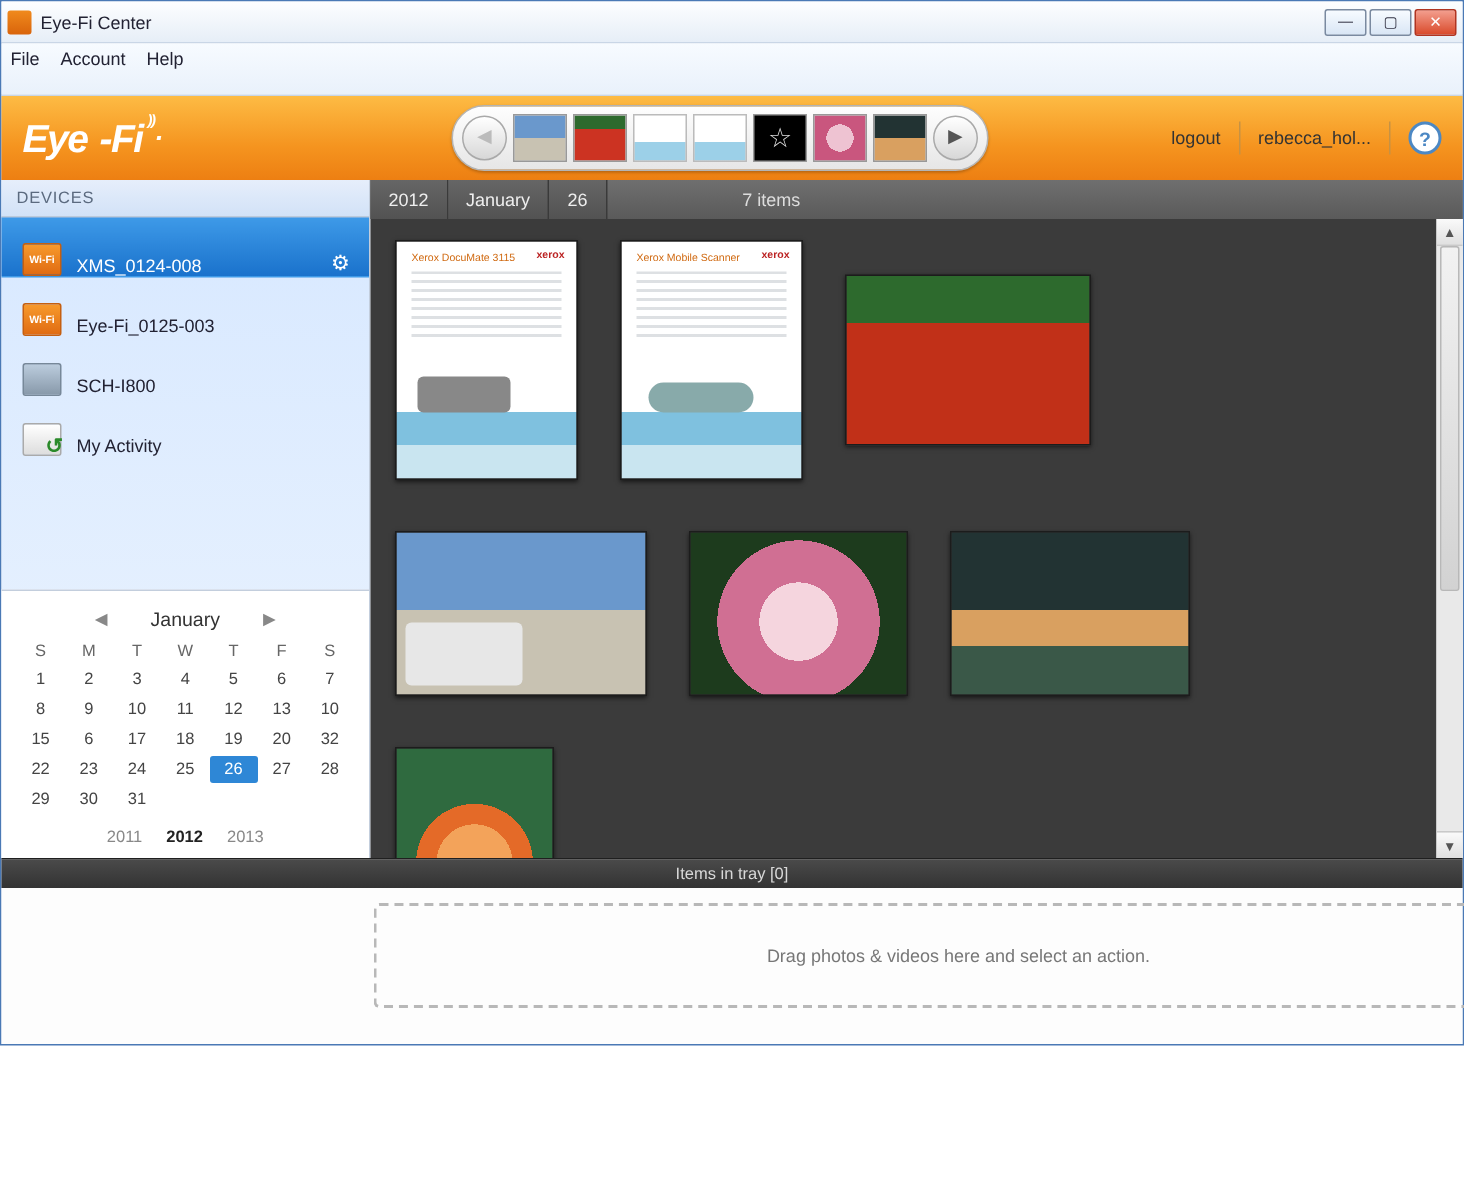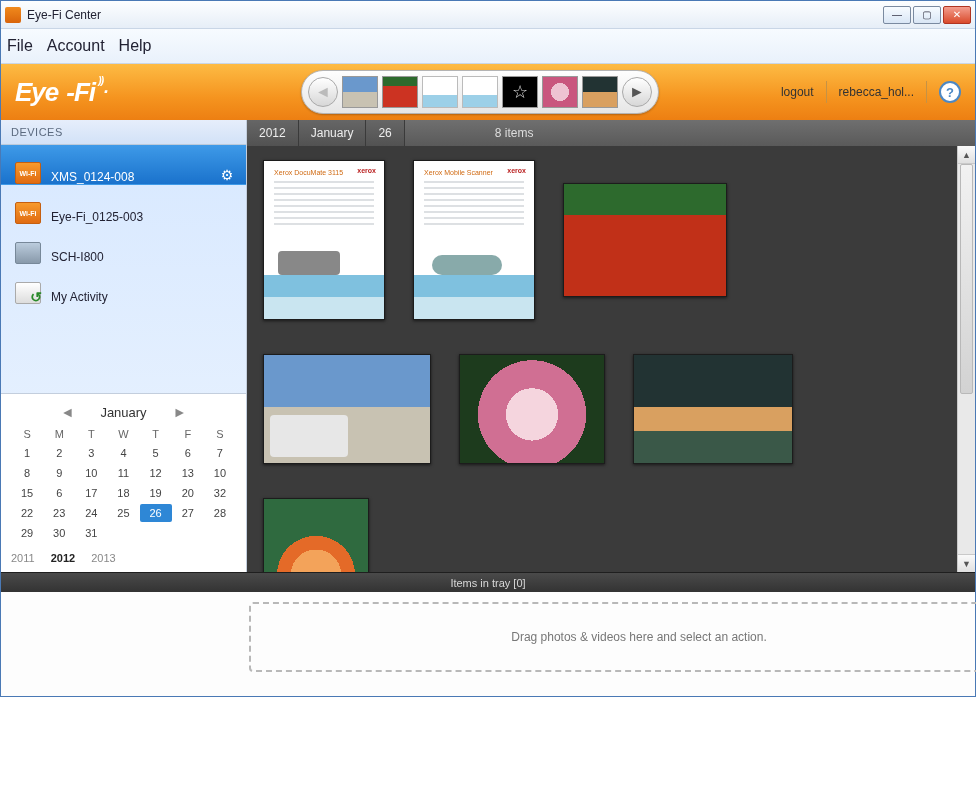--- a/index.html
+++ b/index.html
@@ -8,21 +8,21 @@
 
 .window { width: 976px; height: 697px; border: 1px solid #4a79b5; background: #fff; display: flex; flex-direction: column; }
 .titlebar { height: 28px; background: linear-gradient(#fdfeff,#e6eef7); display: flex; align-items: center; padding: 0 4px; border-bottom: 1px solid #c9d6e6; }
 .titlebar .app-icon { width: 16px; height: 16px; margin-right: 6px; background: linear-gradient(#f08a1d,#d9640b); border-radius: 2px; }
 .titlebar .title { font-size: 12px; color: #223; flex: 1; }
 .win-btns { display: flex; gap: 2px; }
 .win-btn { width: 28px; height: 18px; border: 1px solid #7a8aa0; border-radius: 2px; background: linear-gradient(#f7fbff,#d9e6f5); display:flex; align-items:center; justify-content:center; font-size:10px; color:#334; cursor:pointer; }
 .win-btn.close { background: linear-gradient(#f39e8e,#d94a2b); border-color:#b03421; color:#fff; }
 
 
-.menubar { height: 22px; background: linear-gradient(#f7fbff,#e9f1fb); display: flex; align-items: center; padding: 17px 6px; gap: 14px; font-size: 16px; color: #223; border-bottom: 1px solid #c9d6e6; }
+.menubar { height: 22px; background: linear-gradient(#f7fbff,#e9f1fb); display: flex; align-items: flex-end; padding: 17px 6px; gap: 14px; font-size: 12px; color: #223; border-bottom: 1px solid #c9d6e6; }
 .menubar span { cursor: pointer; }
 
 
 .banner { height: 56px; background: linear-gradient(#fdbb44,#f5941f 60%,#ed7f12); display: flex; align-items: center; padding: 0 14px; position: relative; }
 .logo { color: #fff; font-size: 26px; font-weight: 700; font-style: italic; letter-spacing: -1px; display:flex; align-items:flex-start; gap:8px;}
 .logo .fi { position: relative; }
 .logo .dot { font-size: 18px; margin-left: 1px; }
 .logo .wifi { position:absolute; top:-2px; right:-8px; font-size:10px; color:#fff; }
 .thumb-nav { position: absolute; left: 300px; top: 6px; height: 44px; background: linear-gradient(#fefefe,#e6e6e6); border: 1px solid #b4b4b4; border-radius: 22px; display: flex; align-items: center; padding: 0 6px; gap: 4px; box-shadow: 0 1px 2px rgba(0,0,0,.25); }
 .nav-arrow { width: 30px; height: 30px; border-radius: 50%; border: 1px solid #a9a9a9; background: linear-gradient(#fff,#d7d7d7); display:flex; align-items:center; justify-content:center; font-size: 16px; color:#555; cursor:pointer; }
@@ -54,21 +54,21 @@
 
 
 .calendar { margin-top:auto; background:#fff; border-top:1px solid #c3cedd; padding:6px 10px 8px; font-size:11px; color:#555; }
 .cal-head { display:flex; align-items:center; justify-content:center; gap:20px; padding:4px 0 6px; color:#333; }
 .cal-head .nav { color:#888; cursor:pointer; font-size:14px; padding:0 6px; }
 .cal-head .month { font-size:13px; }
 .cal-grid { display:grid; grid-template-columns: repeat(7, 1fr); text-align:center; gap:2px 0; }
 .cal-grid .dow { color:#666; font-weight:400; padding:2px 0; }
 .cal-grid .d { padding:3px 0; color:#444; cursor:pointer; }
 .cal-grid .d.sel { background:#2e87d6; color:#fff; border-radius:2px; }
-.cal-years { display:flex; gap:16px; padding-top:10px; color:#888; font-size:11px; }
+.cal-years { display:flex; justify-content:center; gap:16px; padding-top:10px; color:#888; font-size:11px; }
 .cal-years .cur { color:#222; font-weight:600; }
 
 
 .content { flex:1; display:flex; flex-direction:column; background:#3b3b3b; min-width:0; }
 .crumbbar { height:26px; background: linear-gradient(#6f6f6f,#5a5a5a); display:flex; align-items:center; font-size:12px; color:#eee; }
 .crumb { padding:0 12px; height:100%; display:flex; align-items:center; border-right:1px solid #3a3a3a; background:linear-gradient(#666,#525252); cursor:pointer; }
 .crumbbar .count { margin-left: 90px; color:#ddd; }
 .gallery-wrap { flex:1; position:relative; overflow:hidden; }
 .gallery { position:absolute; inset:0; overflow-y:auto; padding: 14px 16px 20px; }
 .row { display:flex; gap:28px; margin-bottom:34px; align-items:center; }
@@ -220,21 +220,21 @@
           <span>2013</span>
         </div>
       </div>
     </div>
 
     <div class="content">
       <div class="crumbbar">
         <div class="crumb">2012</div>
         <div class="crumb">January</div>
         <div class="crumb">26</div>
-        <div class="count">8 items</div>
+        <div class="count">7 items</div>
       </div>
 
       <div class="gallery-wrap">
         <div class="gallery">
           <div class="row">
             <div class="ph doc">
                 <span class="hdr">xerox</span>
                 <span class="sub">Xerox DocuMate 3115</span>
               </div>
             <div class="ph doc doc2">

